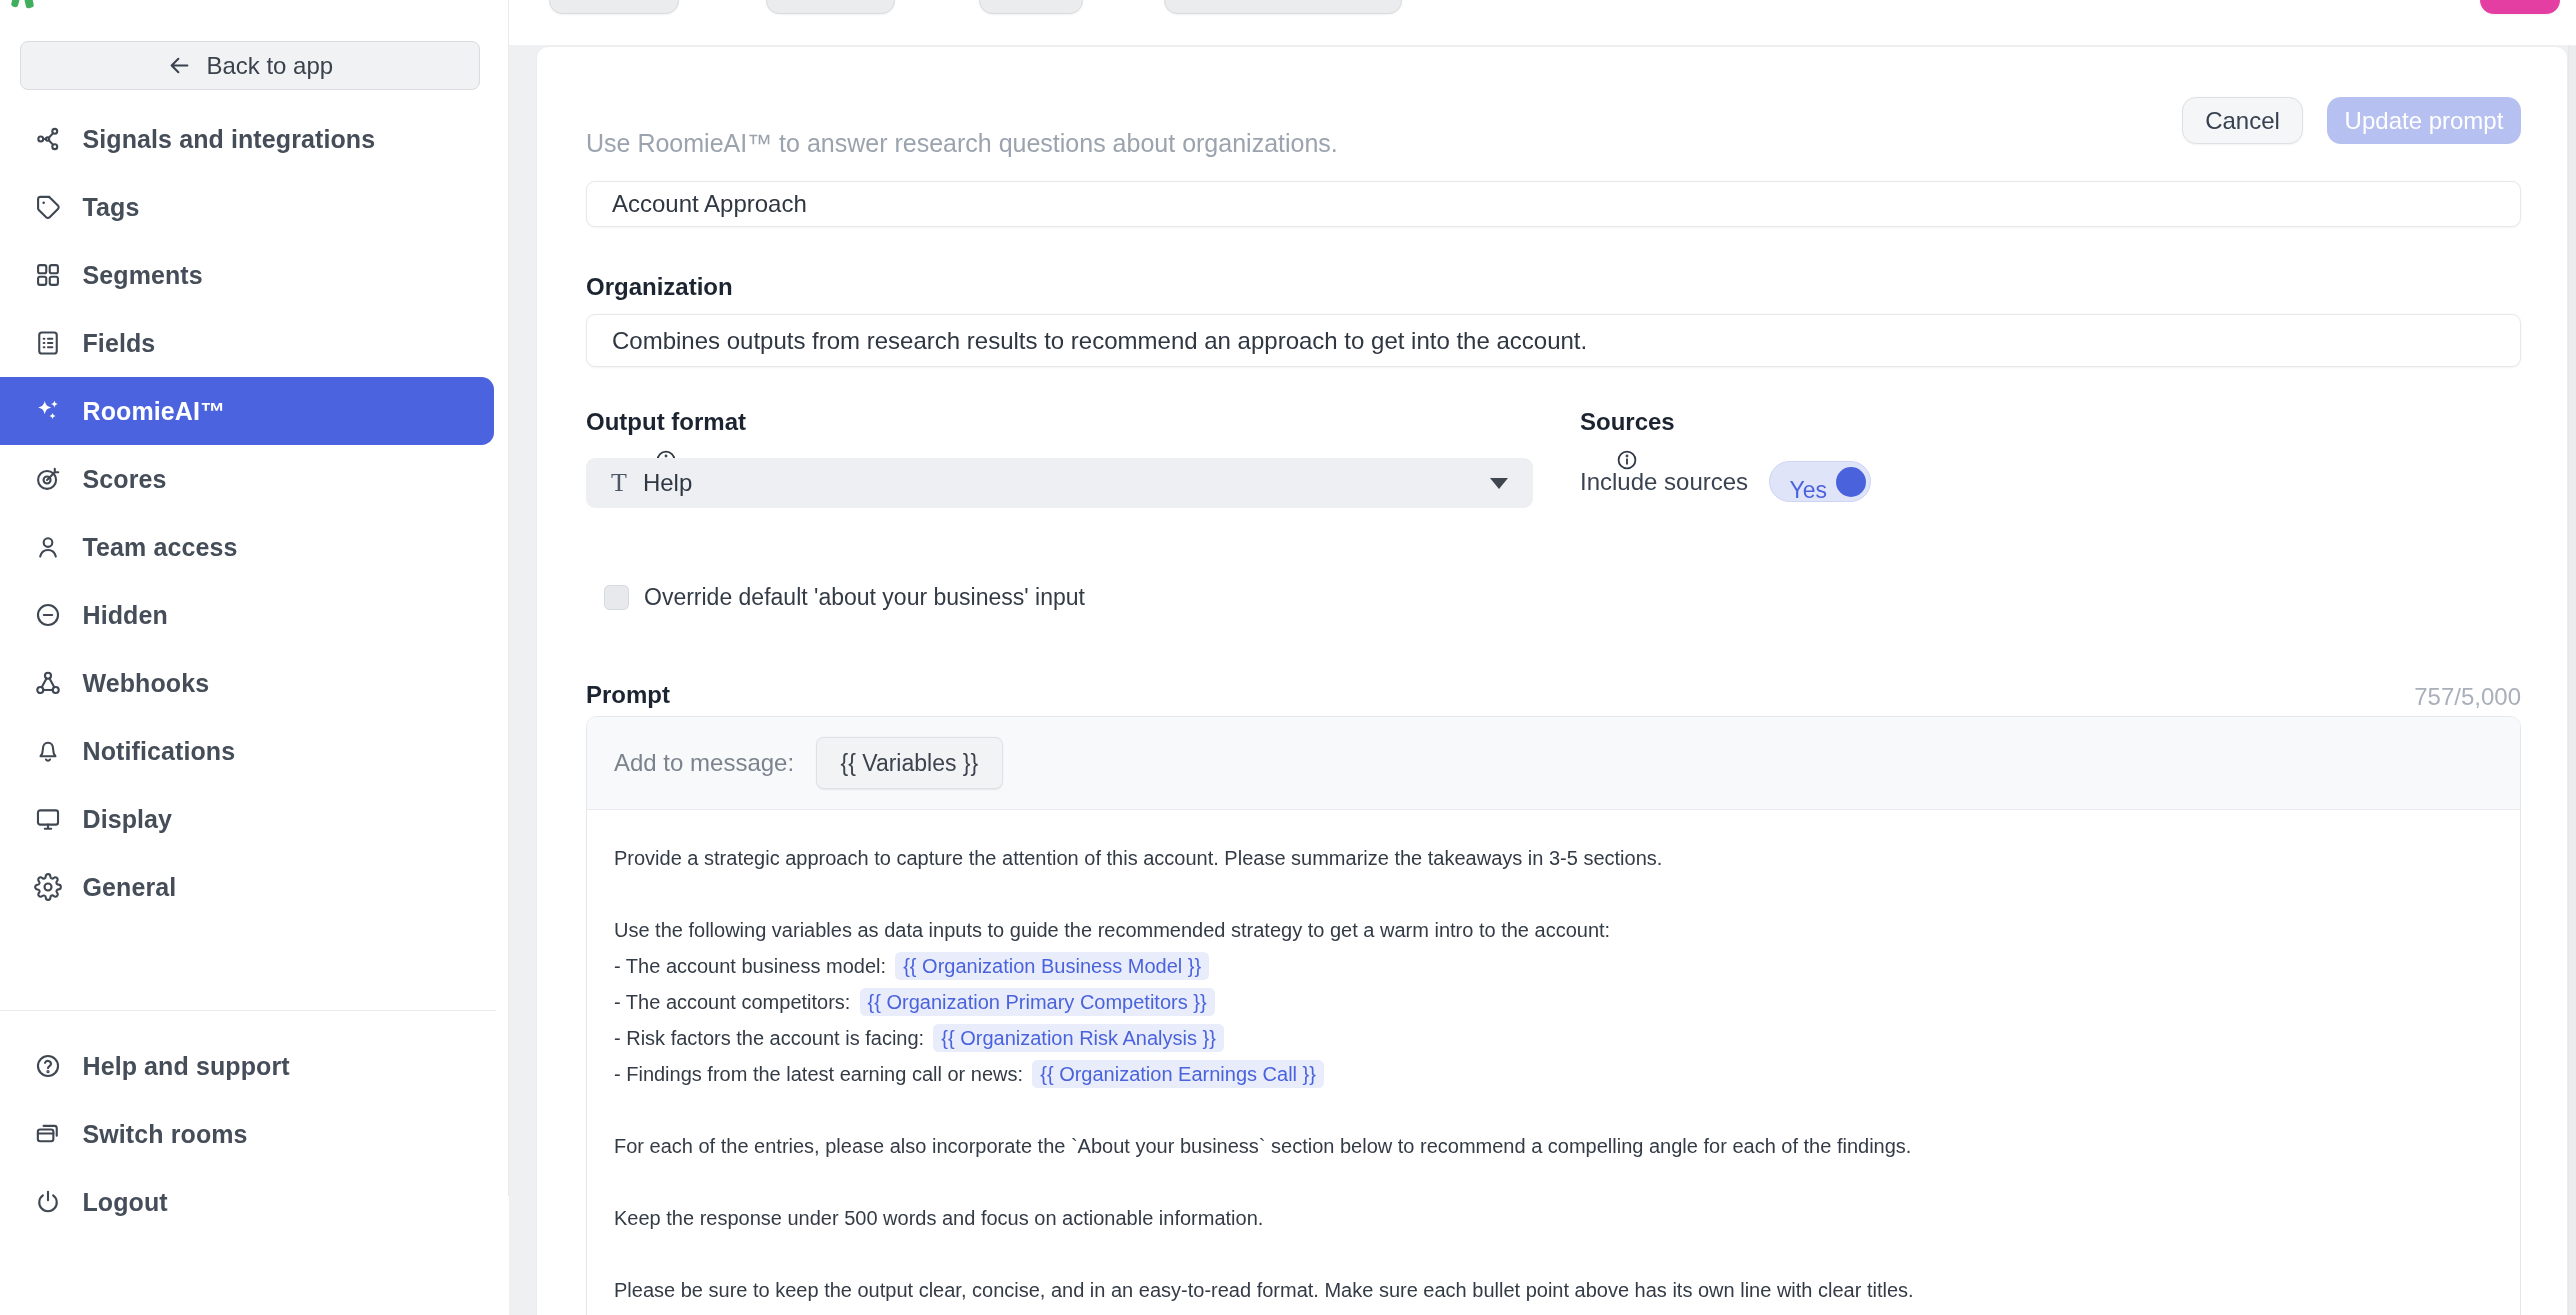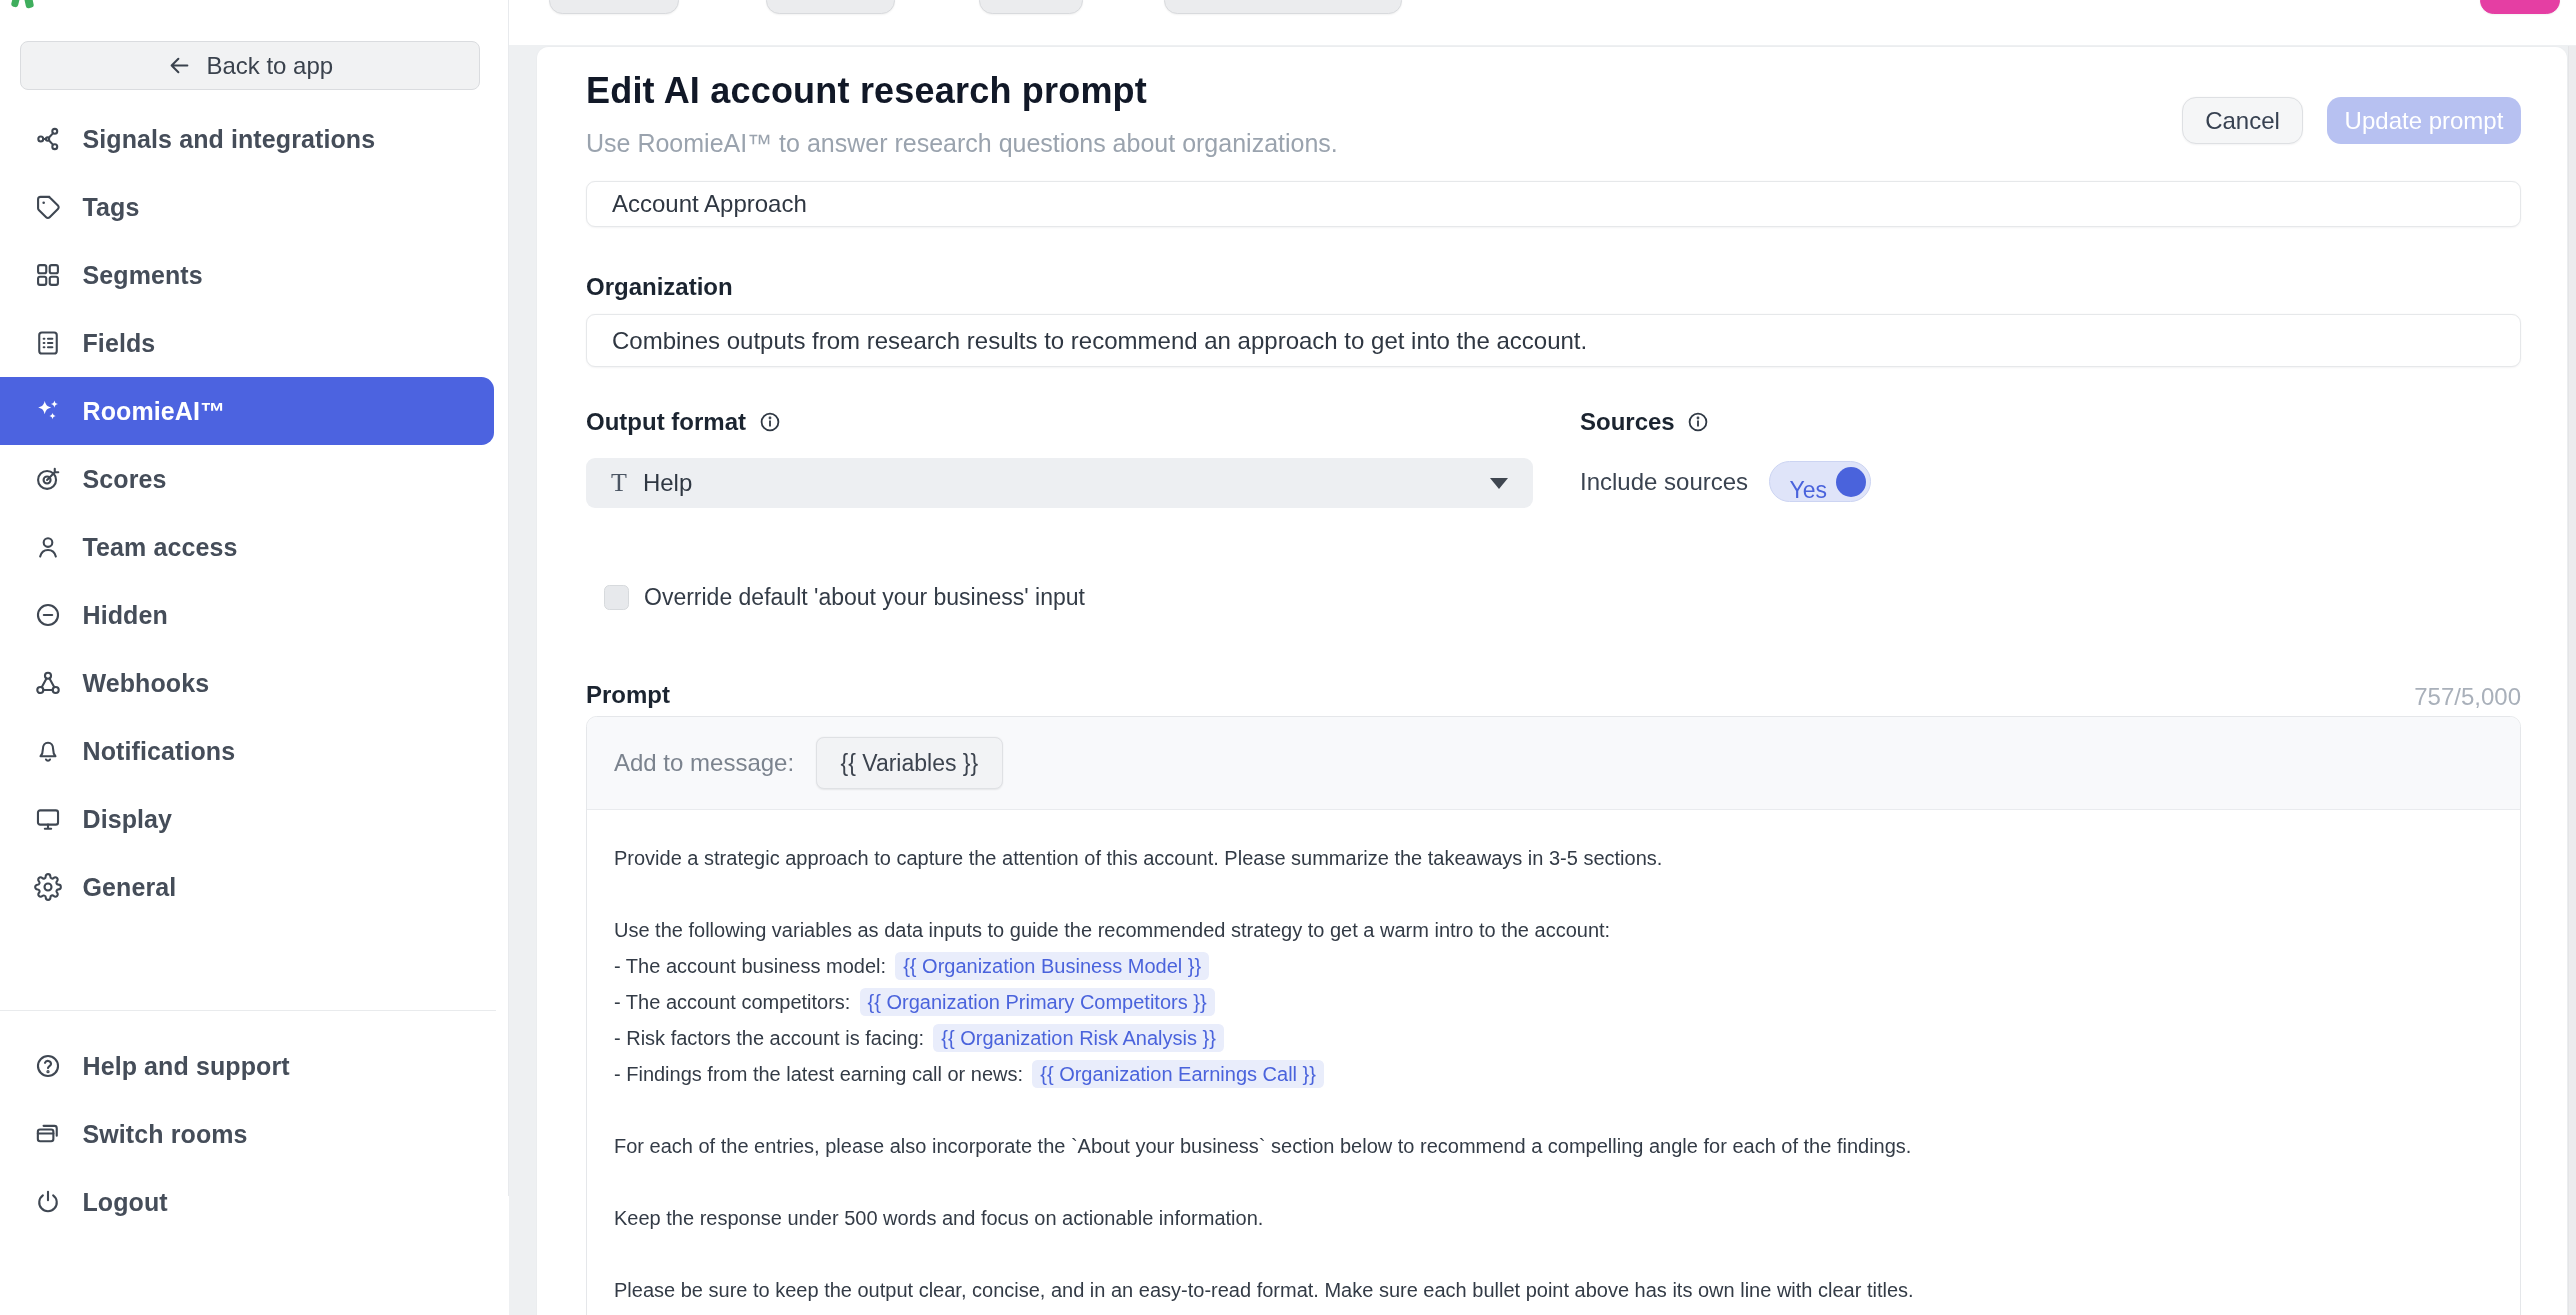--- a/index.html
+++ b/index.html
@@ -63,21 +63,21 @@
   .btn.primary{ width:194px; background:var(--disabled-btn); color:#fff; font-weight:500; border:none; }
 
   .text-input{ position:absolute; left:49px; right:46px; background:#fff;
     border:0.9px solid #e6e8ea; border-radius:9px; box-shadow:0 0.9px 1.8px rgba(16,24,40,.05);
     font-size:24px; color:#2f3742; padding:0 25px; font-family:"Liberation Sans",sans-serif; outline:none; }
   .name-input{ top:134px; height:46px; }
   .desc-input{ top:267px; height:53px; }
   .field-label{ position:absolute; font-size:24px; font-weight:600; color:#1b2430; }
   .desc-label{ left:49px; top:226px; }
   .label-row{ position:absolute; display:flex; align-items:center; gap:11.6px;
-    font-size:24px; font-weight:600; color:#1b2430; }
+    font-size:24px; font-weight:600; color:#1b2430;flex-direction:column; }
   .of-row{ left:49px; top:361px; }
   .src-row{ left:1043px; top:361px; }
   .info{ width:24px; height:24px; color:#2f3844; }
 
   .select{ position:absolute; left:49px; top:411px; width:947px; height:50px;
     background:#edeff2; border-radius:9px; display:flex; align-items:center;
     padding:0 25px; cursor:pointer; }
   .t-icon{ font-family:"Liberation Serif", serif; font-size:26px; color:#4b5563; line-height:1; }
   .select-value{ margin-left:16px; font-size:24px; color:#2f3742; }
   .caret{ margin-left:auto; width:0; height:0; border-left:9px solid transparent;
@@ -252,21 +252,20 @@
   <div class="main">
     <div class="top-strip">
       <div class="pill p1"></div>
       <div class="pill p2"></div>
       <div class="pill p3"></div>
       <div class="pill p4"></div>
       <div class="pill pink"></div>
     </div>
 
     <div class="card">
-      <div class="card-title">Edit AI account research prompt</div>
       <div class="card-subtitle">Use RoomieAI™ to answer research questions about organizations.</div>
 
       <div class="header-actions">
         <div class="btn cancel">Cancel</div>
         <div class="btn primary">Update prompt</div>
       </div>
 
       <input class="text-input name-input" value="Account Approach" style="">
 
       <div class="field-label desc-label">Organization</div>

